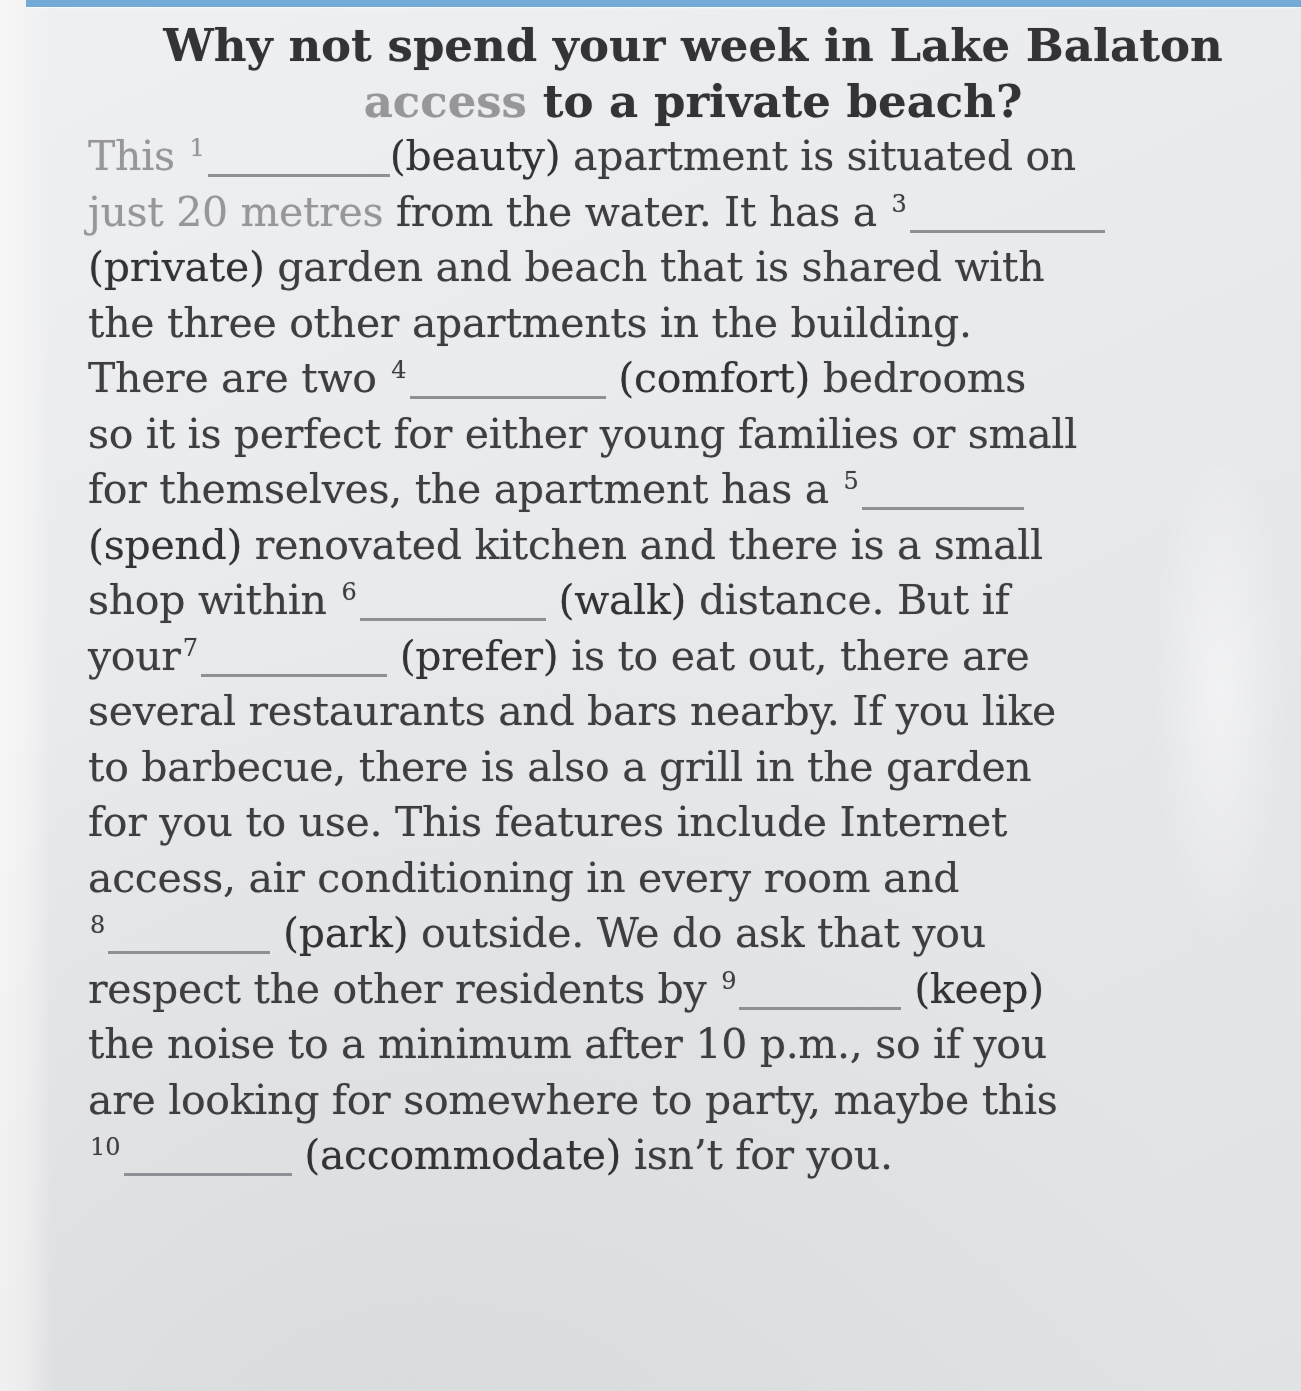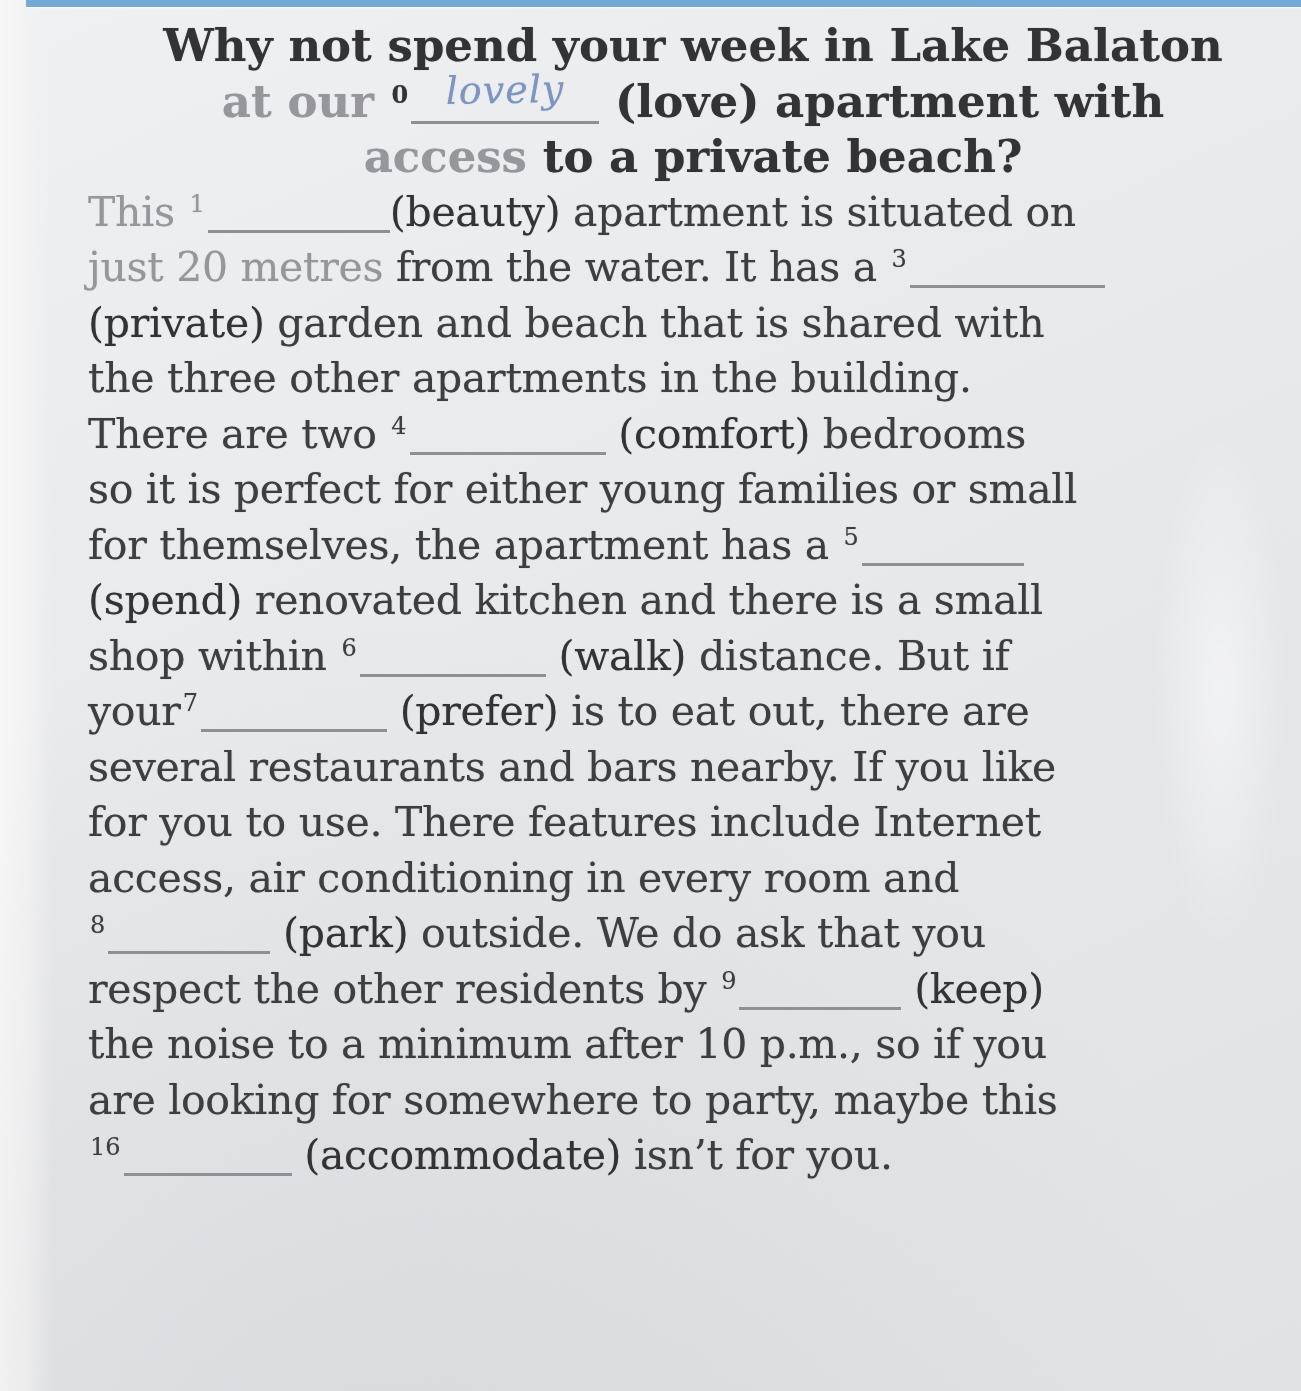--- a/index.html
+++ b/index.html
@@ -91,35 +91,35 @@
     white-space:nowrap;
   }
 </style>
 </head>
 <body>
 
 <div class="page-edge"></div>
 <div class="accent-bar"></div>
 <div class="content" id="content">
     <div class="line header"><span class="seg">Why not spend your week in Lake Balaton</span></div>
-    <div class="line header"><span class="seg fade">at our </span><span class="sup">0</span><span class="blank" style="width: 188px;"><span class="handwriting">lovely</span></span><span class="seg"> (love) apartment with</span></div>
     <div class="line header"><span class="seg fade">access </span><span class="seg">to a private beach?</span></div>
     <div class="line body"><span class="seg fade">This </span><span class="sup fade">1</span><span class="blank" style="width: 182px;"></span><span class="seg bold">(beauty)</span><span class="seg"> apartment is situated on</span></div>
     <div class="line body"><span class="seg fade">just 20 metres</span><span class="seg"> from the water. It has a </span><span class="sup">3</span><span class="blank" style="width: 195px;"></span></div>
     <div class="line body"><span class="seg bold">(private)</span><span class="seg"> garden and beach that is shared with</span></div>
     <div class="line body"><span class="seg">the three other apartments in the building.</span></div>
     <div class="line body"><span class="seg">There are two </span><span class="sup">4</span><span class="blank" style="width: 196px;"></span><span class="seg"> </span><span class="seg bold">(comfort)</span><span class="seg"> bedrooms</span></div>
     <div class="line body"><span class="seg">so it is perfect for either young families or small</span></div>
     <div class="line body"><span class="seg">for themselves, the apartment has a </span><span class="sup">5</span><span class="blank" style="width: 162px;"></span></div>
     <div class="line body"><span class="seg bold">(spend)</span><span class="seg"> renovated kitchen and there is a small</span></div>
     <div class="line body"><span class="seg">shop within </span><span class="sup">6</span><span class="blank" style="width: 186px;"></span><span class="seg"> </span><span class="seg bold">(walk)</span><span class="seg"> distance. But if</span></div>
     <div class="line body"><span class="seg">your</span><span class="sup">7</span><span class="blank" style="width: 186px;"></span><span class="seg"> </span><span class="seg bold">(prefer)</span><span class="seg"> is to eat out, there are</span></div>
     <div class="line body"><span class="seg">several restaurants and bars nearby. If you like</span></div>
-    <div class="line body"><span class="seg">for you to use. There features include Internet</span></div>
+    <div class="line body"><span class="seg">to barbecue, there is also a grill in the garden</span></div>
+    <div class="line body"><span class="seg">for you to use. This features include Internet</span></div>
     <div class="line body"><span class="seg">access, air conditioning in every room and</span></div>
     <div class="line body"><span class="sup">8</span><span class="blank" style="width: 162px;"></span><span class="seg"> </span><span class="seg bold">(park)</span><span class="seg"> outside. We do ask that you</span></div>
     <div class="line body"><span class="seg">respect the other residents by </span><span class="sup">9</span><span class="blank" style="width: 162px;"></span><span class="seg"> </span><span class="seg bold">(keep)</span></div>
     <div class="line body"><span class="seg">the noise to a minimum after 10 p.m., so if you</span></div>
     <div class="line body"><span class="seg">are looking for somewhere to party, maybe this</span></div>
-    <div class="line body"><span class="sup">16</span><span class="blank" style="width: 168px;"></span><span class="seg"> </span><span class="seg bold">(accommodate)</span><span class="seg"> isn’t for you.</span></div>
+    <div class="line body"><span class="sup">10</span><span class="blank" style="width: 168px;"></span><span class="seg"> </span><span class="seg bold">(accommodate)</span><span class="seg"> isn’t for you.</span></div>
   </div>
 <div class="glare"></div>
 <div class="vignette"></div>
 
 </body></html>

